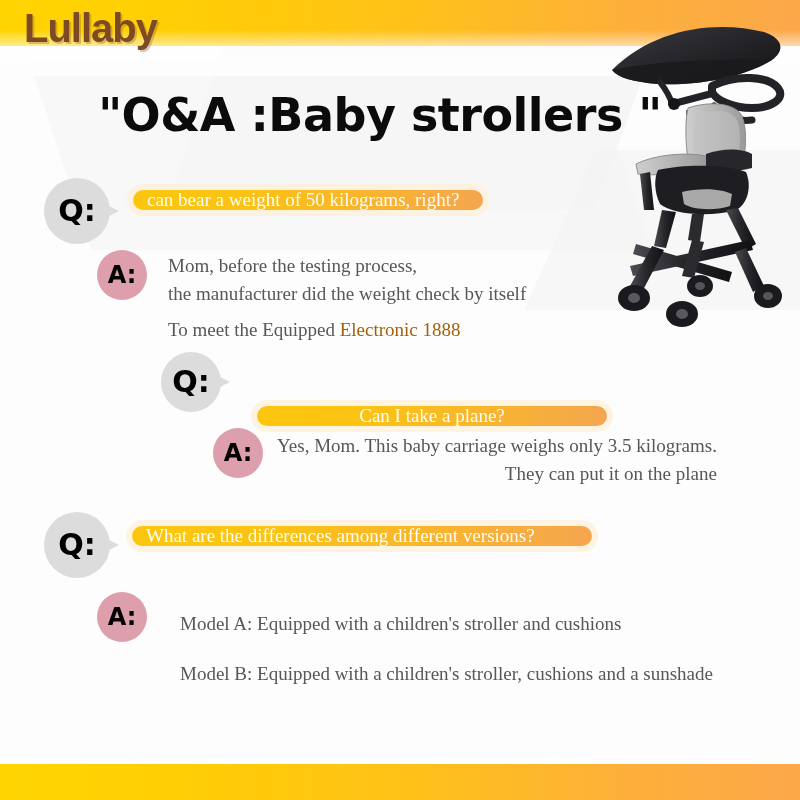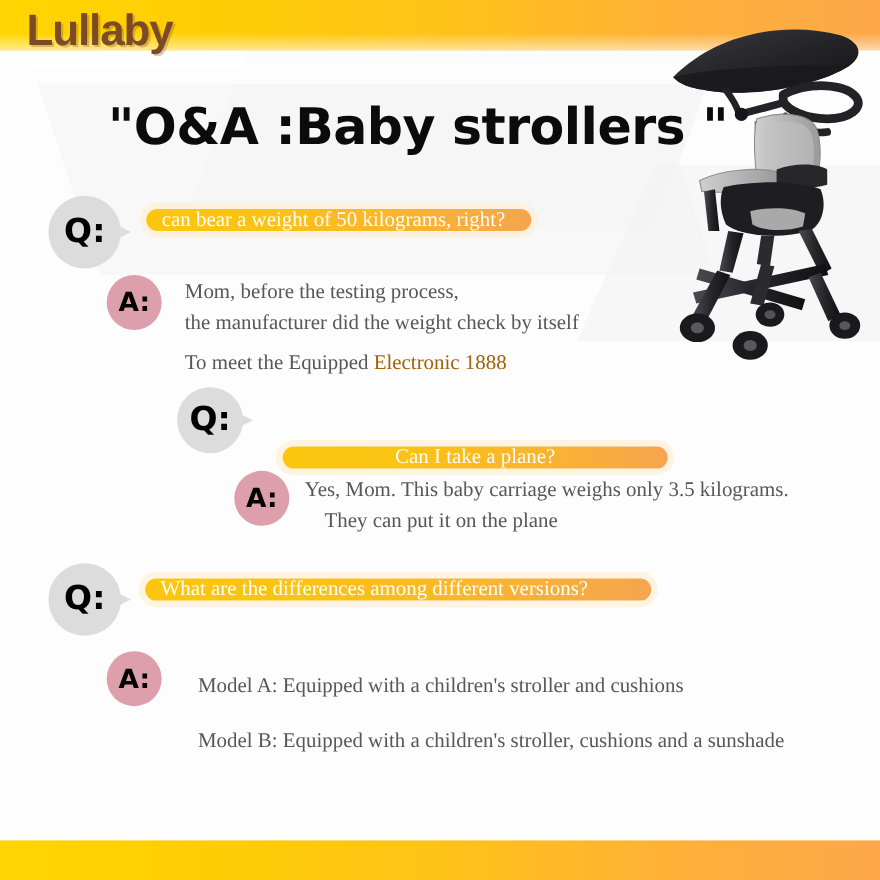--- a/index.html
+++ b/index.html
@@ -252,21 +252,21 @@
       <span class="q-glyph">Q:</span>
     </div>
     <div class="pill center" style="left:257px;top:362px;width:350px;margin-top:44px;">
       <span>Can I take a plane?</span>
     </div>
     <div class="a-badge" style="left:213px;top:428px;">
       <span class="a-glyph">A:</span>
     </div>
     <div class="ans" style="left:277px;top:432px;">
       <span class="l2">Yes, Mom. This baby carriage weighs only 3.5 kilograms.</span>
-      <span class="l2" style="margin-left:18px;">They can put it on the plane</span>
+      <span class="l2" style="margin-left:18px;text-align:right;">They can put it on the plane</span>
     </div>
   </div>
 
   <div class="row">
     <div class="q-badge" style="left:44px;top:512px;">
       <span class="q-glyph">Q:</span>
     </div>
     <div class="pill" style="left:132px;top:526px;width:460px;">
       <span>What are the differences among different versions?</span>
     </div>

